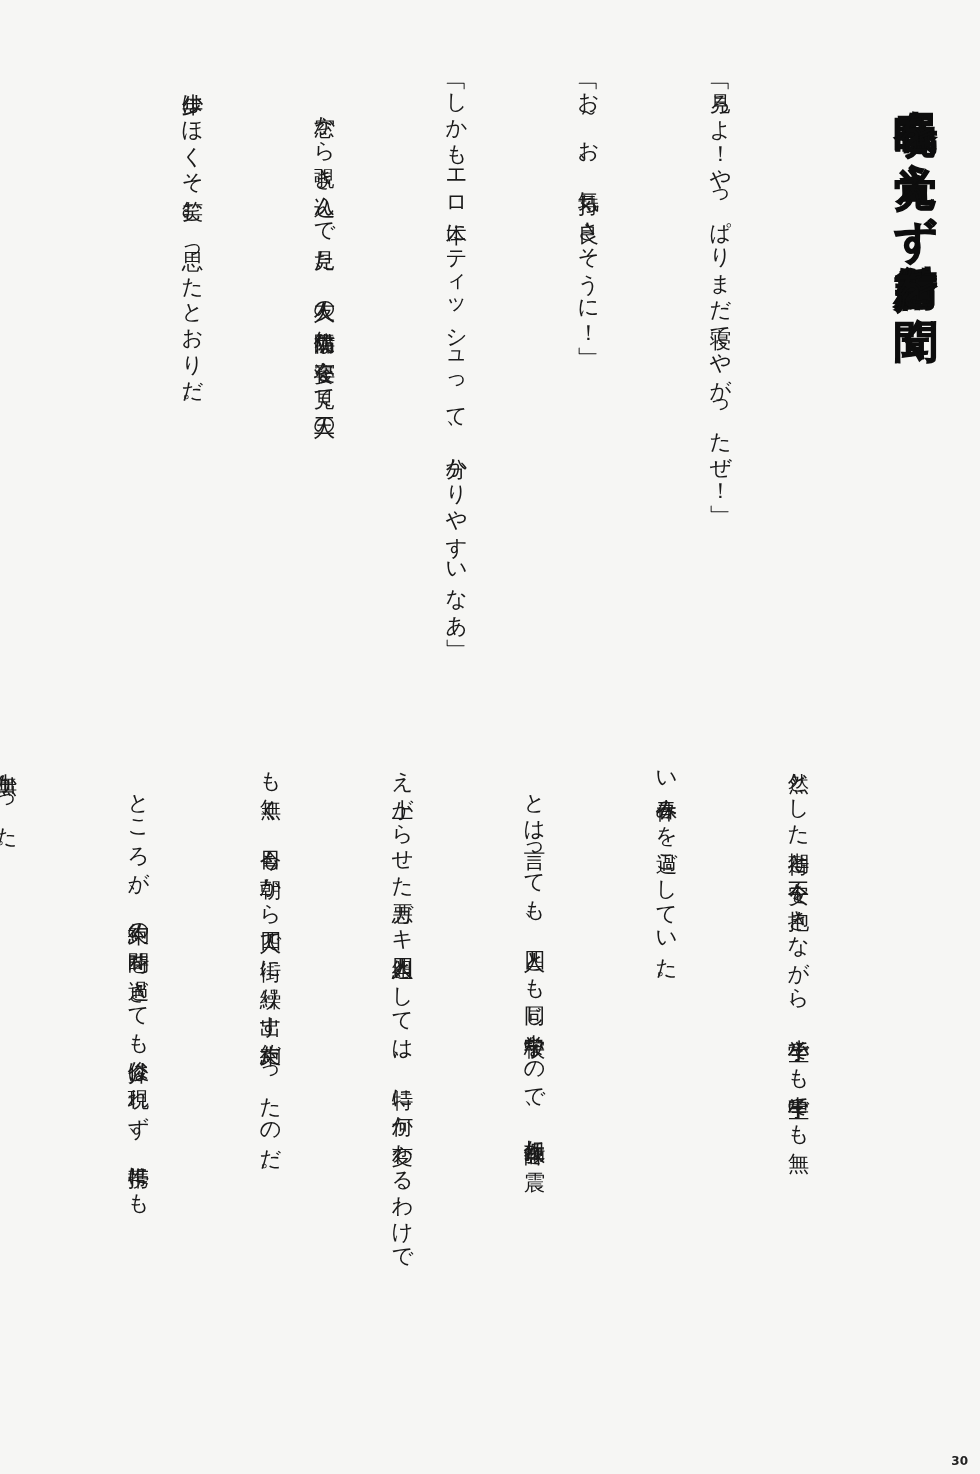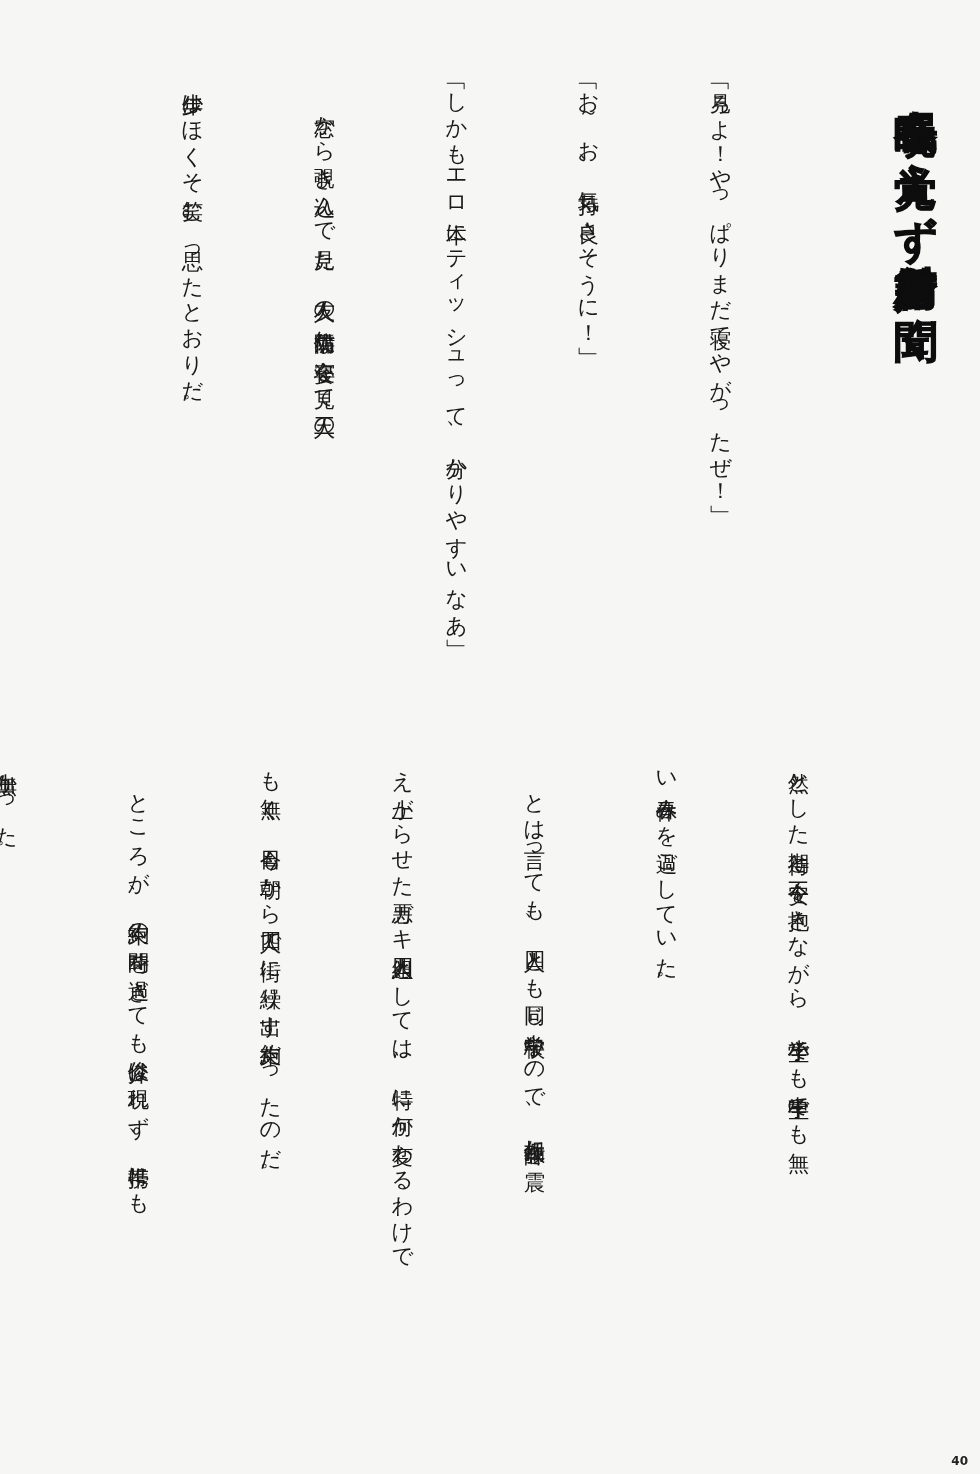--- a/index.html
+++ b/index.html
@@ -91,14 +91,14 @@
     
     
     
     
     
     
     
     
   </div>
 
-  <div class="page-number">40</div>
+  <div class="page-number">30</div>
 </div>
 
 </body></html>

